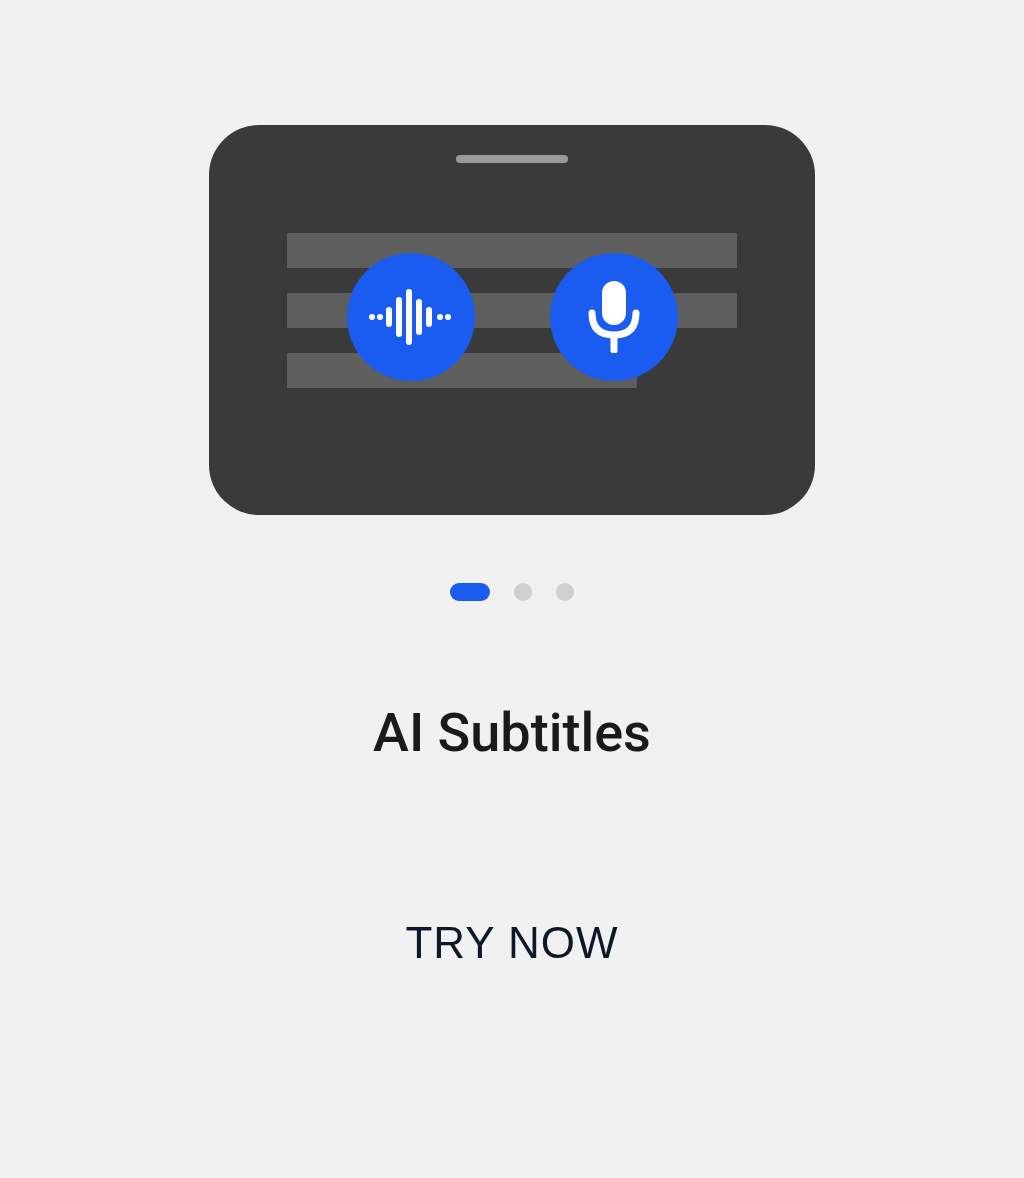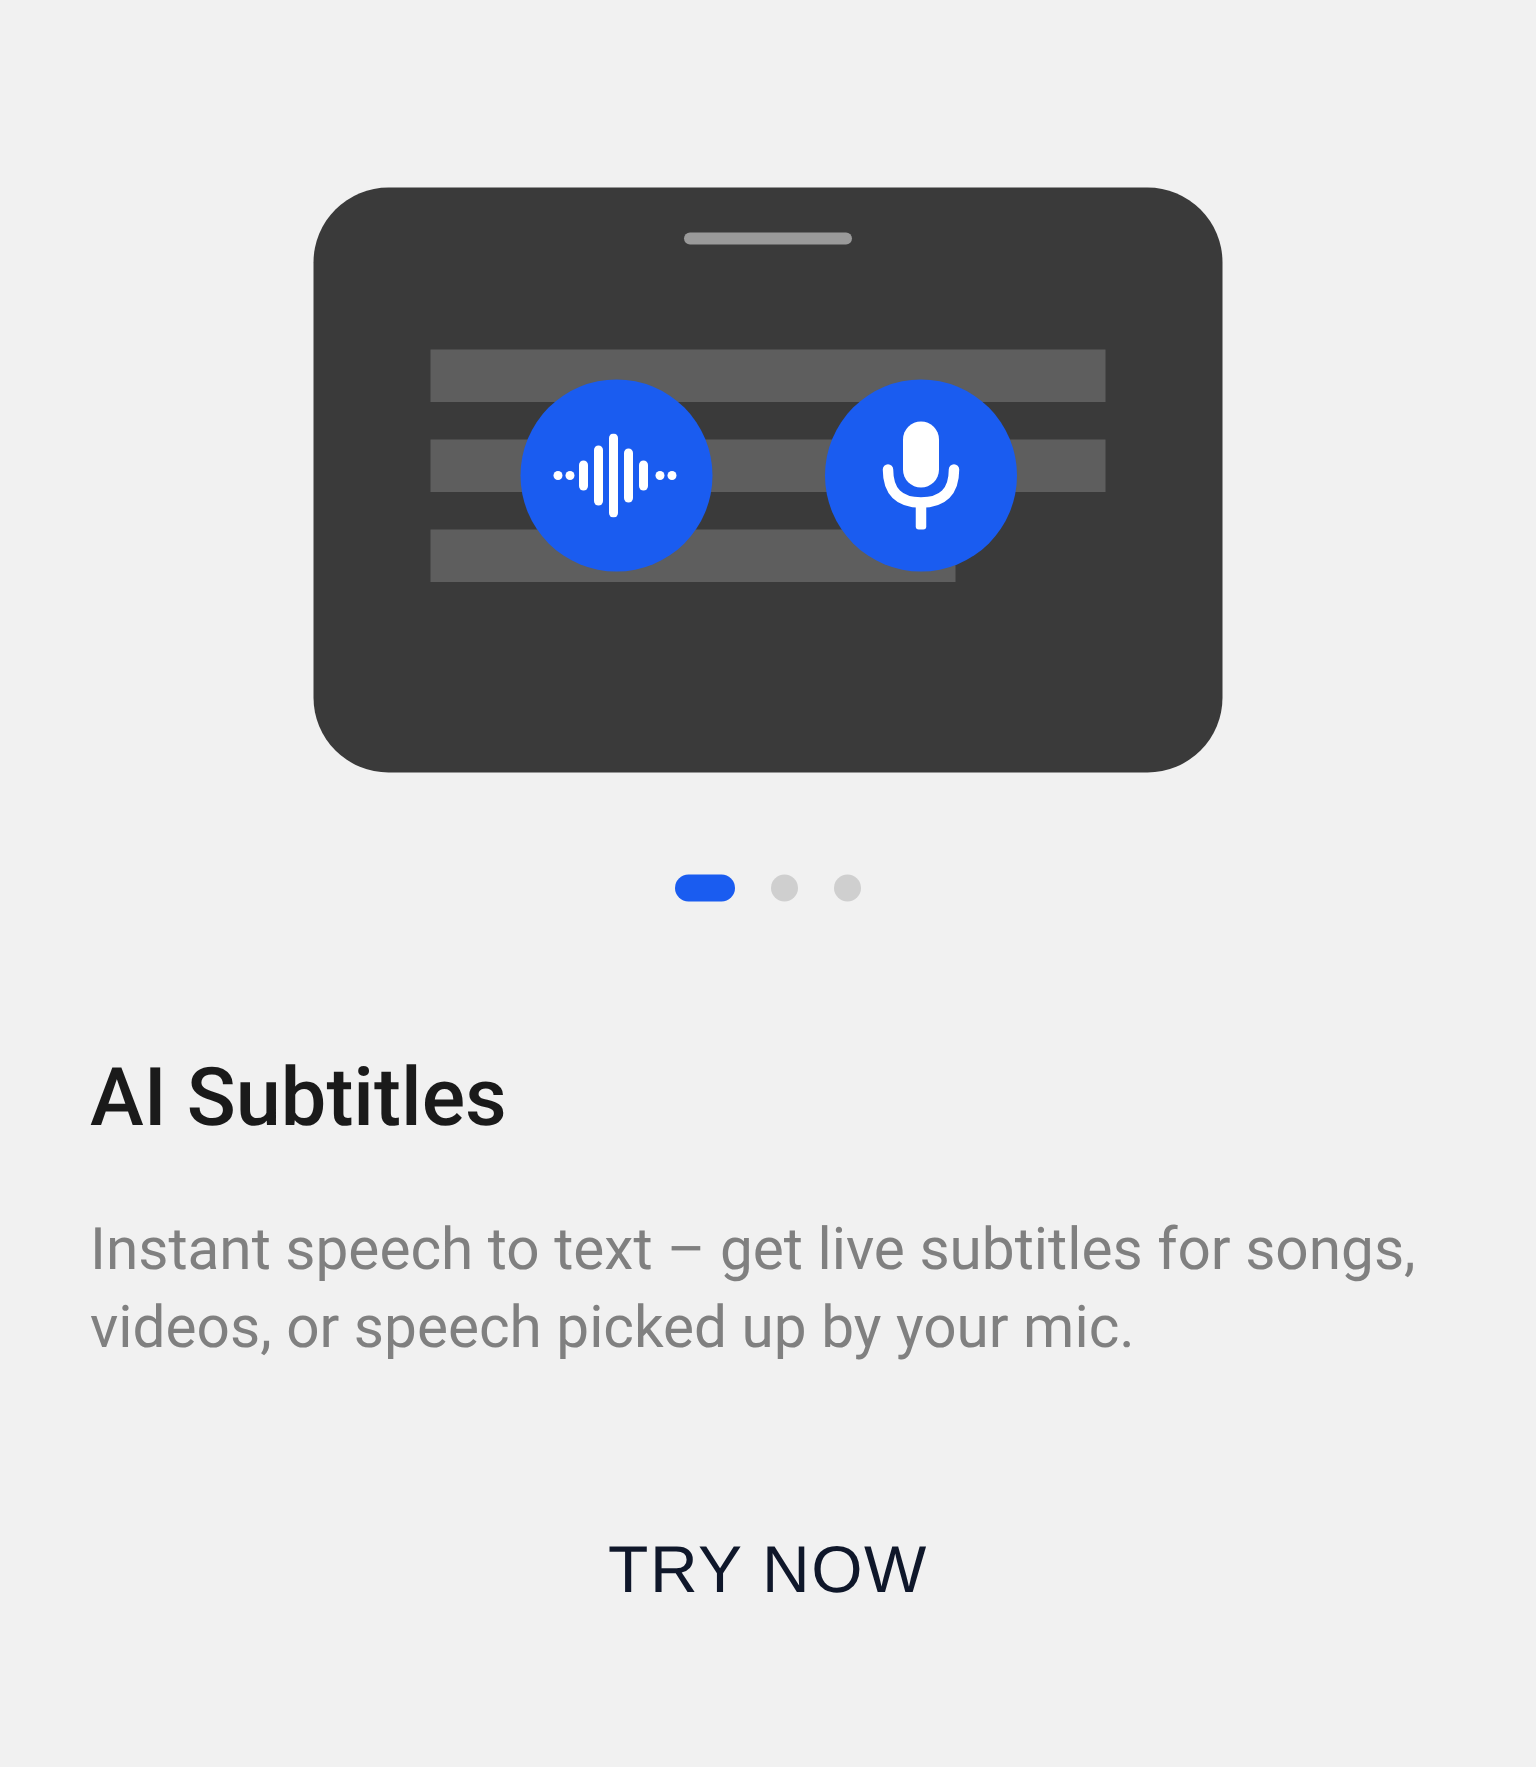--- a/index.html
+++ b/index.html
@@ -91,21 +91,21 @@
     
     .dot.active {
       width: 40px;
       height: 18px;
       border-radius: 10px;
       background: #1a5cf0;
     }
     
     .content {
       margin-top: 100px;
-      text-align: left;
+      text-align: right;
       padding: 0 60px;
     }
     
     .title {
       font-size: 54px;
       font-weight: 500;
       color: #1a1a1a;
       margin-bottom: 44px;
     }
     
@@ -166,16 +166,15 @@
 </div>
 
 <div class="pagination">
   <div class="dot active"></div>
   <div class="dot"></div>
   <div class="dot"></div>
 </div>
 
 <div class="content">
   <h1 class="title">AI Subtitles</h1>
-  <p class="description">Instant speech to text – get live subtitles for songs, videos, or speech picked up by your mic.</p>
 </div>
 
 <button class="try-now-button">TRY NOW</button>
 
 </body></html>

